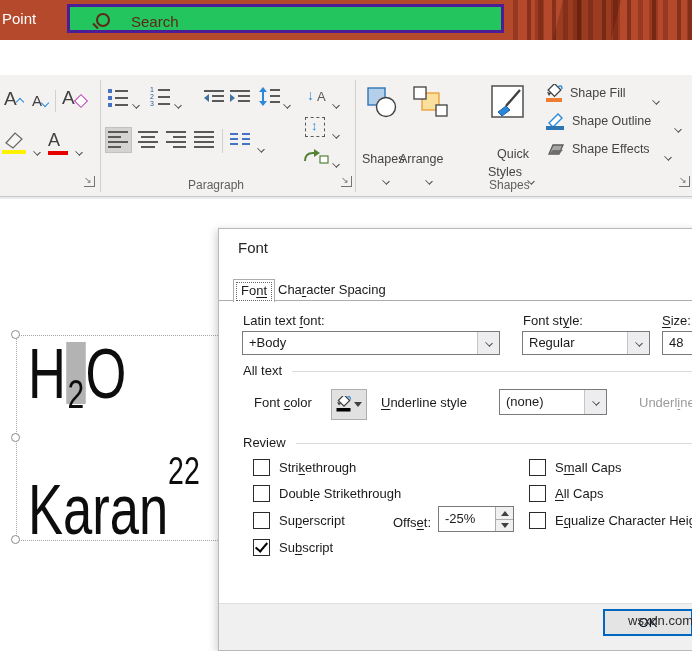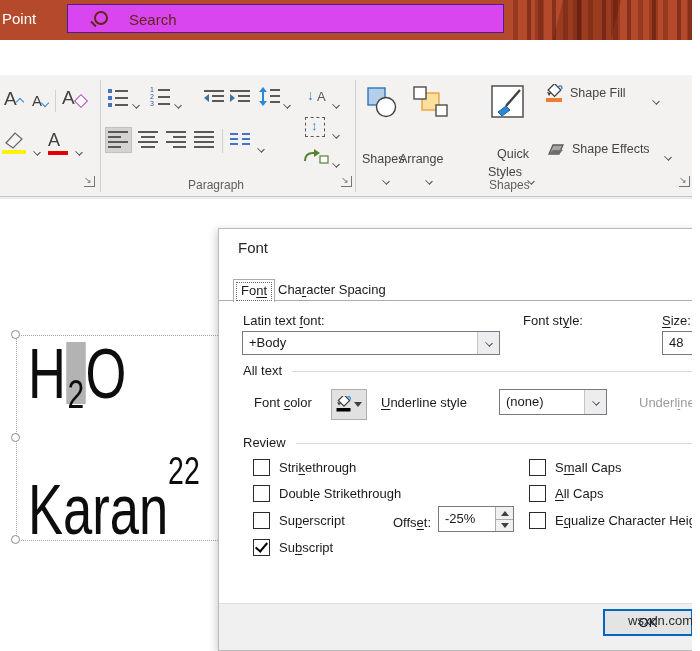--- a/index.html
+++ b/index.html
@@ -9,22 +9,22 @@
 
   
   .titlebar{position:absolute;left:0;top:0;width:700px;height:40px;background:#B4492B;}
   .tb-stripes{position:absolute;left:506px;top:0;right:0;bottom:0;
     background:
       repeating-linear-gradient(90deg, rgba(0,0,0,0) 0 7px, rgba(60,10,0,.25) 7px 12px, rgba(0,0,0,0) 12px 21px, rgba(60,10,0,.38) 21px 25px),
       repeating-linear-gradient(90deg, rgba(0,0,0,0) 0 29px, rgba(90,20,5,.28) 29px 38px);}
   .tb-stripes::before{content:"";position:absolute;left:52px;top:0;width:58px;height:40px;
       transform:skewX(-14deg);background:rgba(70,15,2,.22);}
   .apptitle{position:absolute;left:2px;top:10px;color:#fff;font-size:15px;}
-  .searchbox{position:absolute;left:67px;top:4px;width:437px;height:29px;background:#d946ef;
-      border:1px solid #4c1d95;box-sizing:border-box;}
+  .searchbox{position:absolute;left:67px;top:4px;width:437px;height:29px;background:#22c55e;
+      border:3px solid #4c1d95;box-sizing:border-box;}
   .mag{position:absolute;left:26px;top:6px;width:10px;height:10px;border:2px solid #5E2718;border-radius:50%;}
   .mag::after{content:"";position:absolute;left:-6px;top:10px;width:7px;height:2px;background:#5E2718;
       transform:rotate(45deg);}
   .search-ph{position:absolute;left:61px;top:6px;font-size:15px;color:#5E2718;}
 
   
   .tabrow{position:absolute;left:0;top:40px;width:700px;height:35px;background:#F3F2F1;}
   .rtab{position:absolute;top:0;height:35px;line-height:35px;font-size:15px;color:#3B3A39;white-space:nowrap;}
   .rtab.ctx{color:#C13E1C;}
 
@@ -275,20 +275,28 @@
     <span class="abs" style="left:545px;top:9px;width:150px;height:22px">
       <svg width="20" height="20" style="position:absolute;left:0;top:0">
         <rect x="5" y="1.5" width="9" height="9" transform="rotate(45 9.5 6)" fill="#fff" stroke="#404040" stroke-width="1.3"></rect>
         <path d="M2 8 L4 12 L6 9" fill="#404040"></path>
         <path d="M13 3 q4 -3 4 2" stroke="#2B88D8" stroke-width="1.4" fill="none"></path>
         <rect x="1" y="14" width="16" height="4" fill="#ED7D31"></rect>
       </svg>
       <span class="biglbl" style="left:25px;top:2px">Shape Fill</span>
       <span class="chvabs" style="left:108px;top:7px"><i class="chv"></i></span>
     </span>
+    <span class="abs" style="left:545px;top:37px;width:150px;height:22px">
+      <svg width="22" height="20" style="position:absolute;left:0;top:0">
+        <path d="M4 11 L13 2 L17 6 L8 15 Z" fill="#fff" stroke="#2B88D8" stroke-width="1.4"></path>
+        <rect x="1" y="14" width="18" height="4" fill="#2E75B6"></rect>
+      </svg>
+      <span class="biglbl" style="left:27px;top:2px">Shape Outline</span>
+      <span class="chvabs" style="left:130px;top:7px"><i class="chv"></i></span>
+    </span>
     <span class="abs" style="left:545px;top:65px;width:150px;height:22px">
       <svg width="22" height="20" style="position:absolute;left:0;top:0">
         <path d="M4 14 L8 5 L18 5 L14 14 Z" fill="#A6A6A6" stroke="#595959" stroke-width="1.3"></path>
         <path d="M4 14 L8 10 L18 10 L14 14 Z" fill="#6E6E6E"></path>
       </svg>
       <span class="biglbl" style="left:27px;top:2px">Shape Effects</span>
       <span class="chvabs" style="left:120px;top:7px"><i class="chv"></i></span>
     </span>
 
     <span class="grp-label" style="left:489px;top:103px">Shapes</span>
@@ -325,20 +333,26 @@
 
     <span class="dlabel" style="left:24px;top:84px">Latin text <u>f</u>ont:</span>
     <div class="combo" style="left:23px;top:102px;width:258px">
       <span class="val">+Body</span>
       <span class="drop">
           <i class="chv"></i>
         </span>
     </div>
 
     <span class="dlabel" style="left:304px;top:84px">Font st<u>y</u>le:</span>
+    <div class="combo" style="left:303px;top:102px;width:128px">
+      <span class="val">Regular</span>
+      <span class="drop">
+          <i class="chv"></i>
+        </span>
+    </div>
 
     <span class="dlabel" style="left:443px;top:84px"><u>S</u>ize:</span>
     <div class="combo" style="left:443px;top:102px;width:90px">
       <span class="val">48</span>
     </div>
 
     <div class="sect" style="top:134px">
       <span>All text</span>
         <i></i>
     </div>

